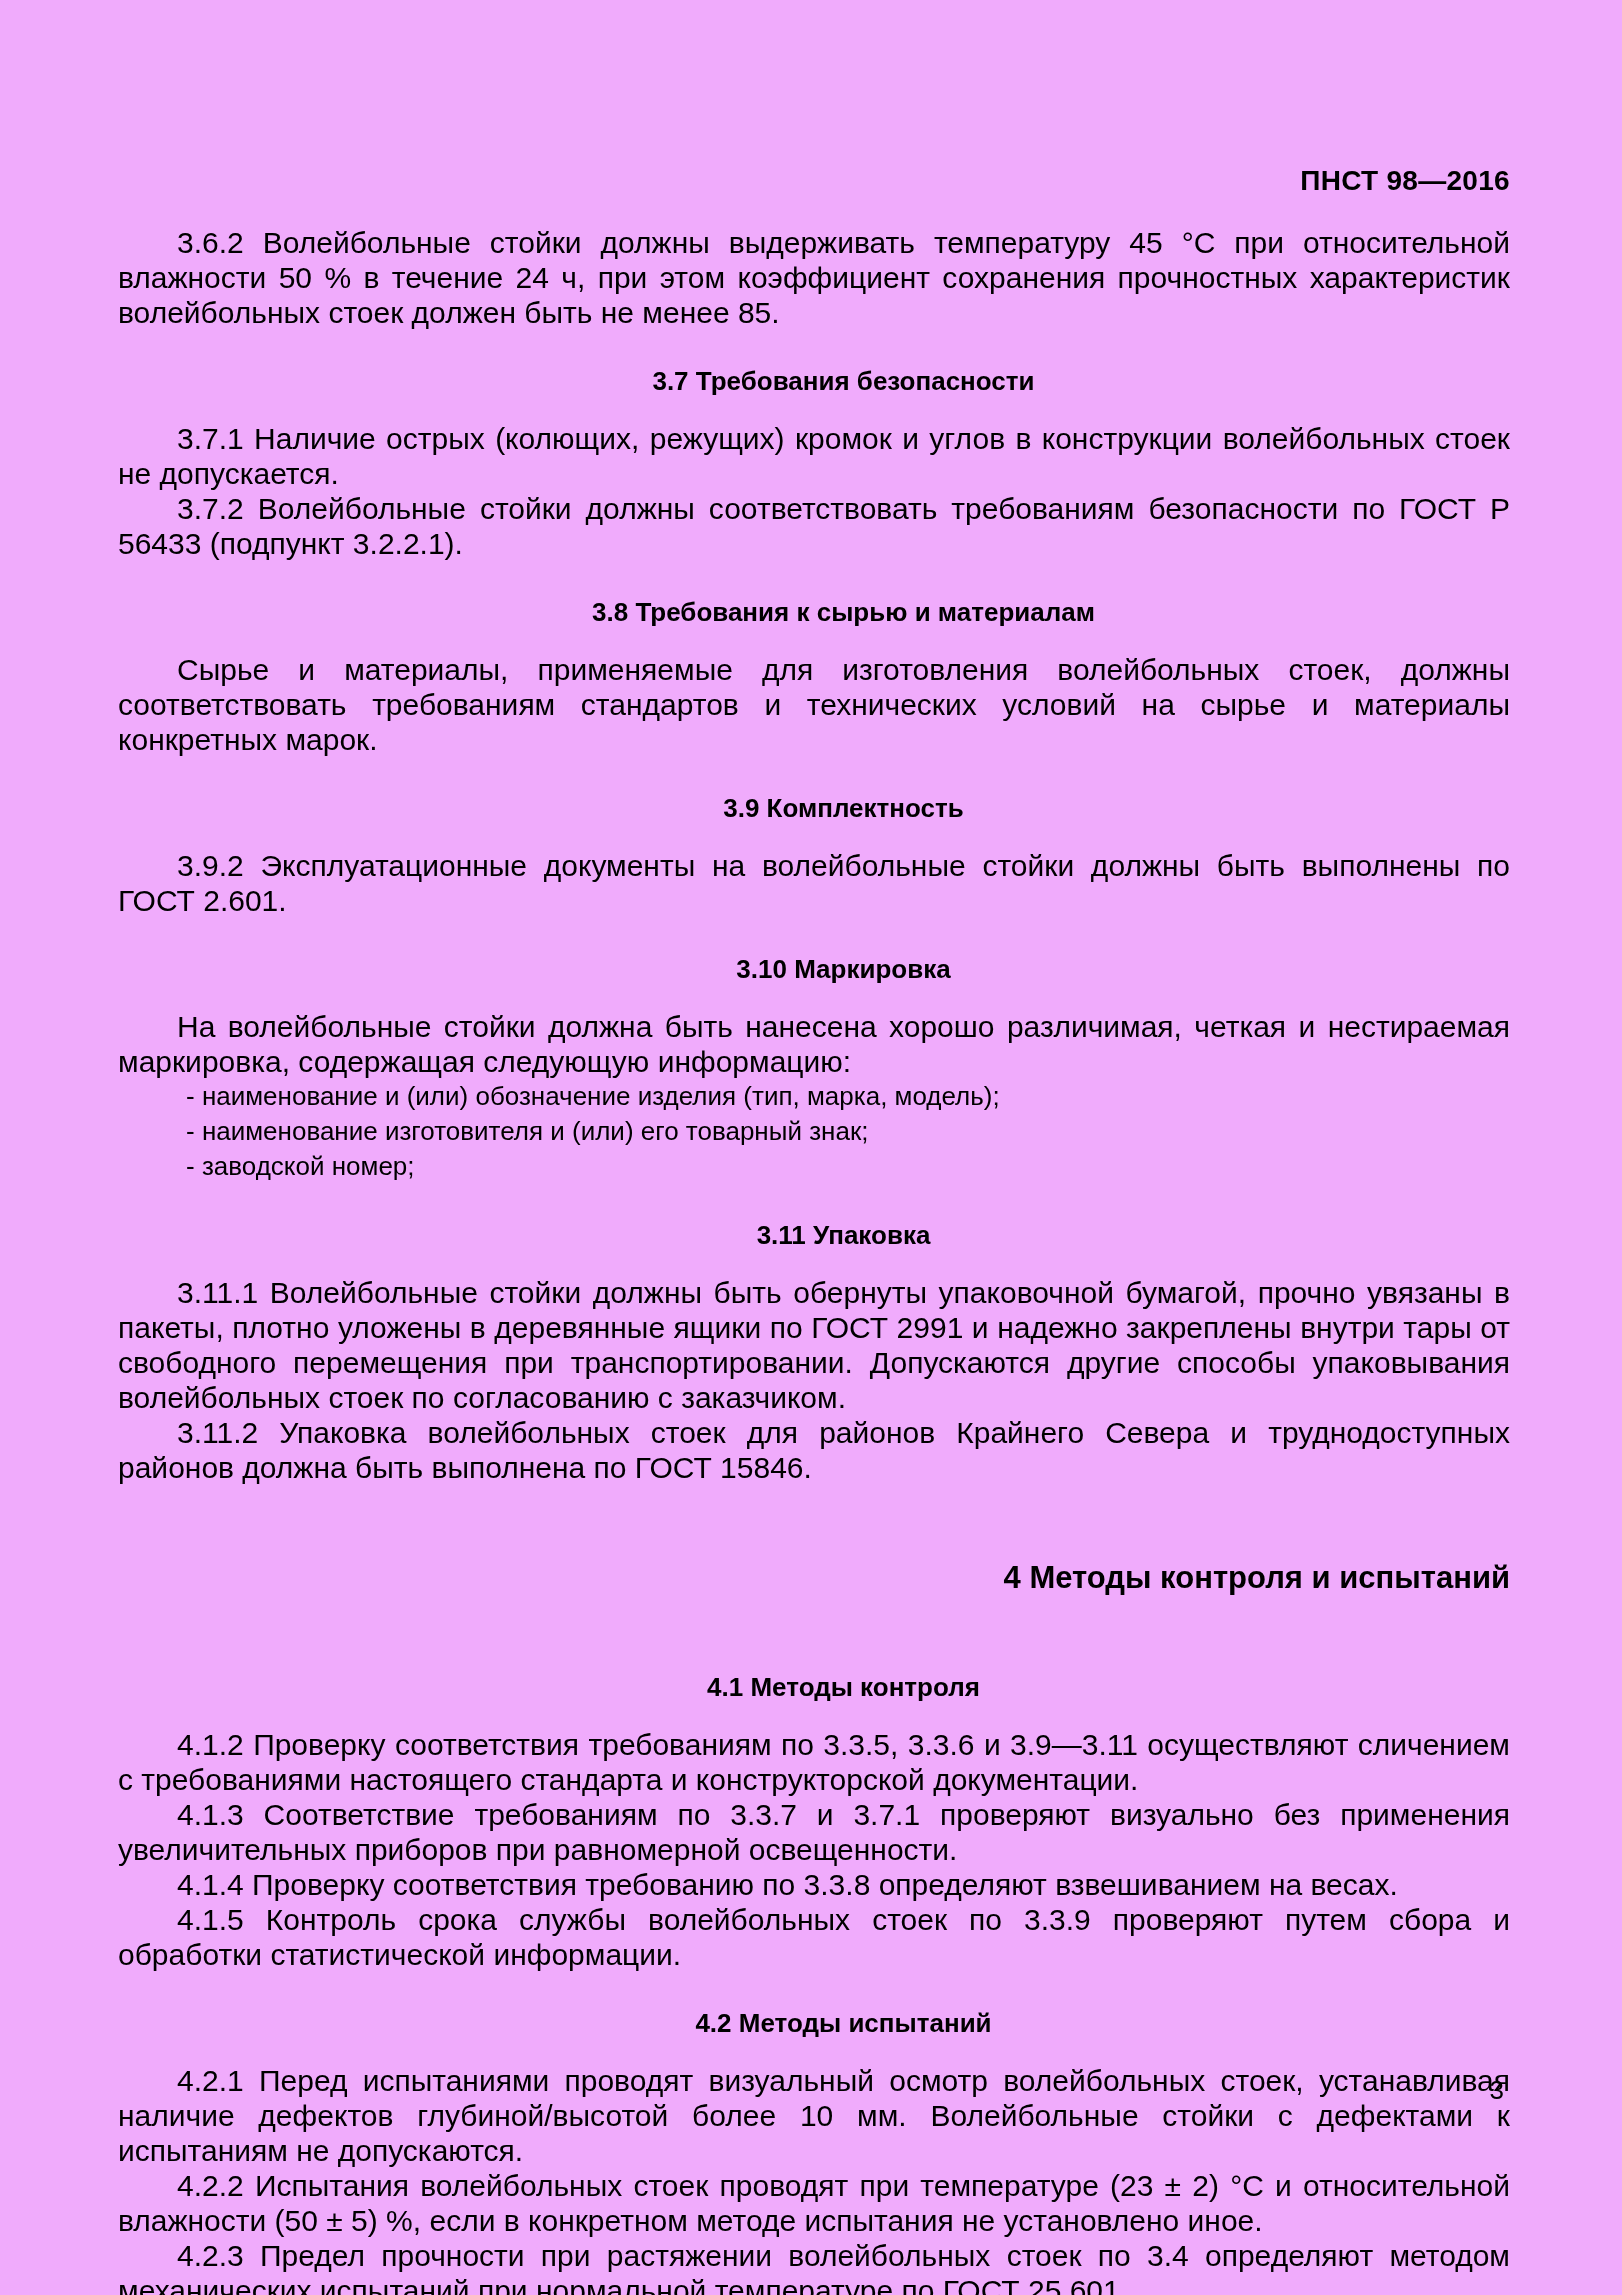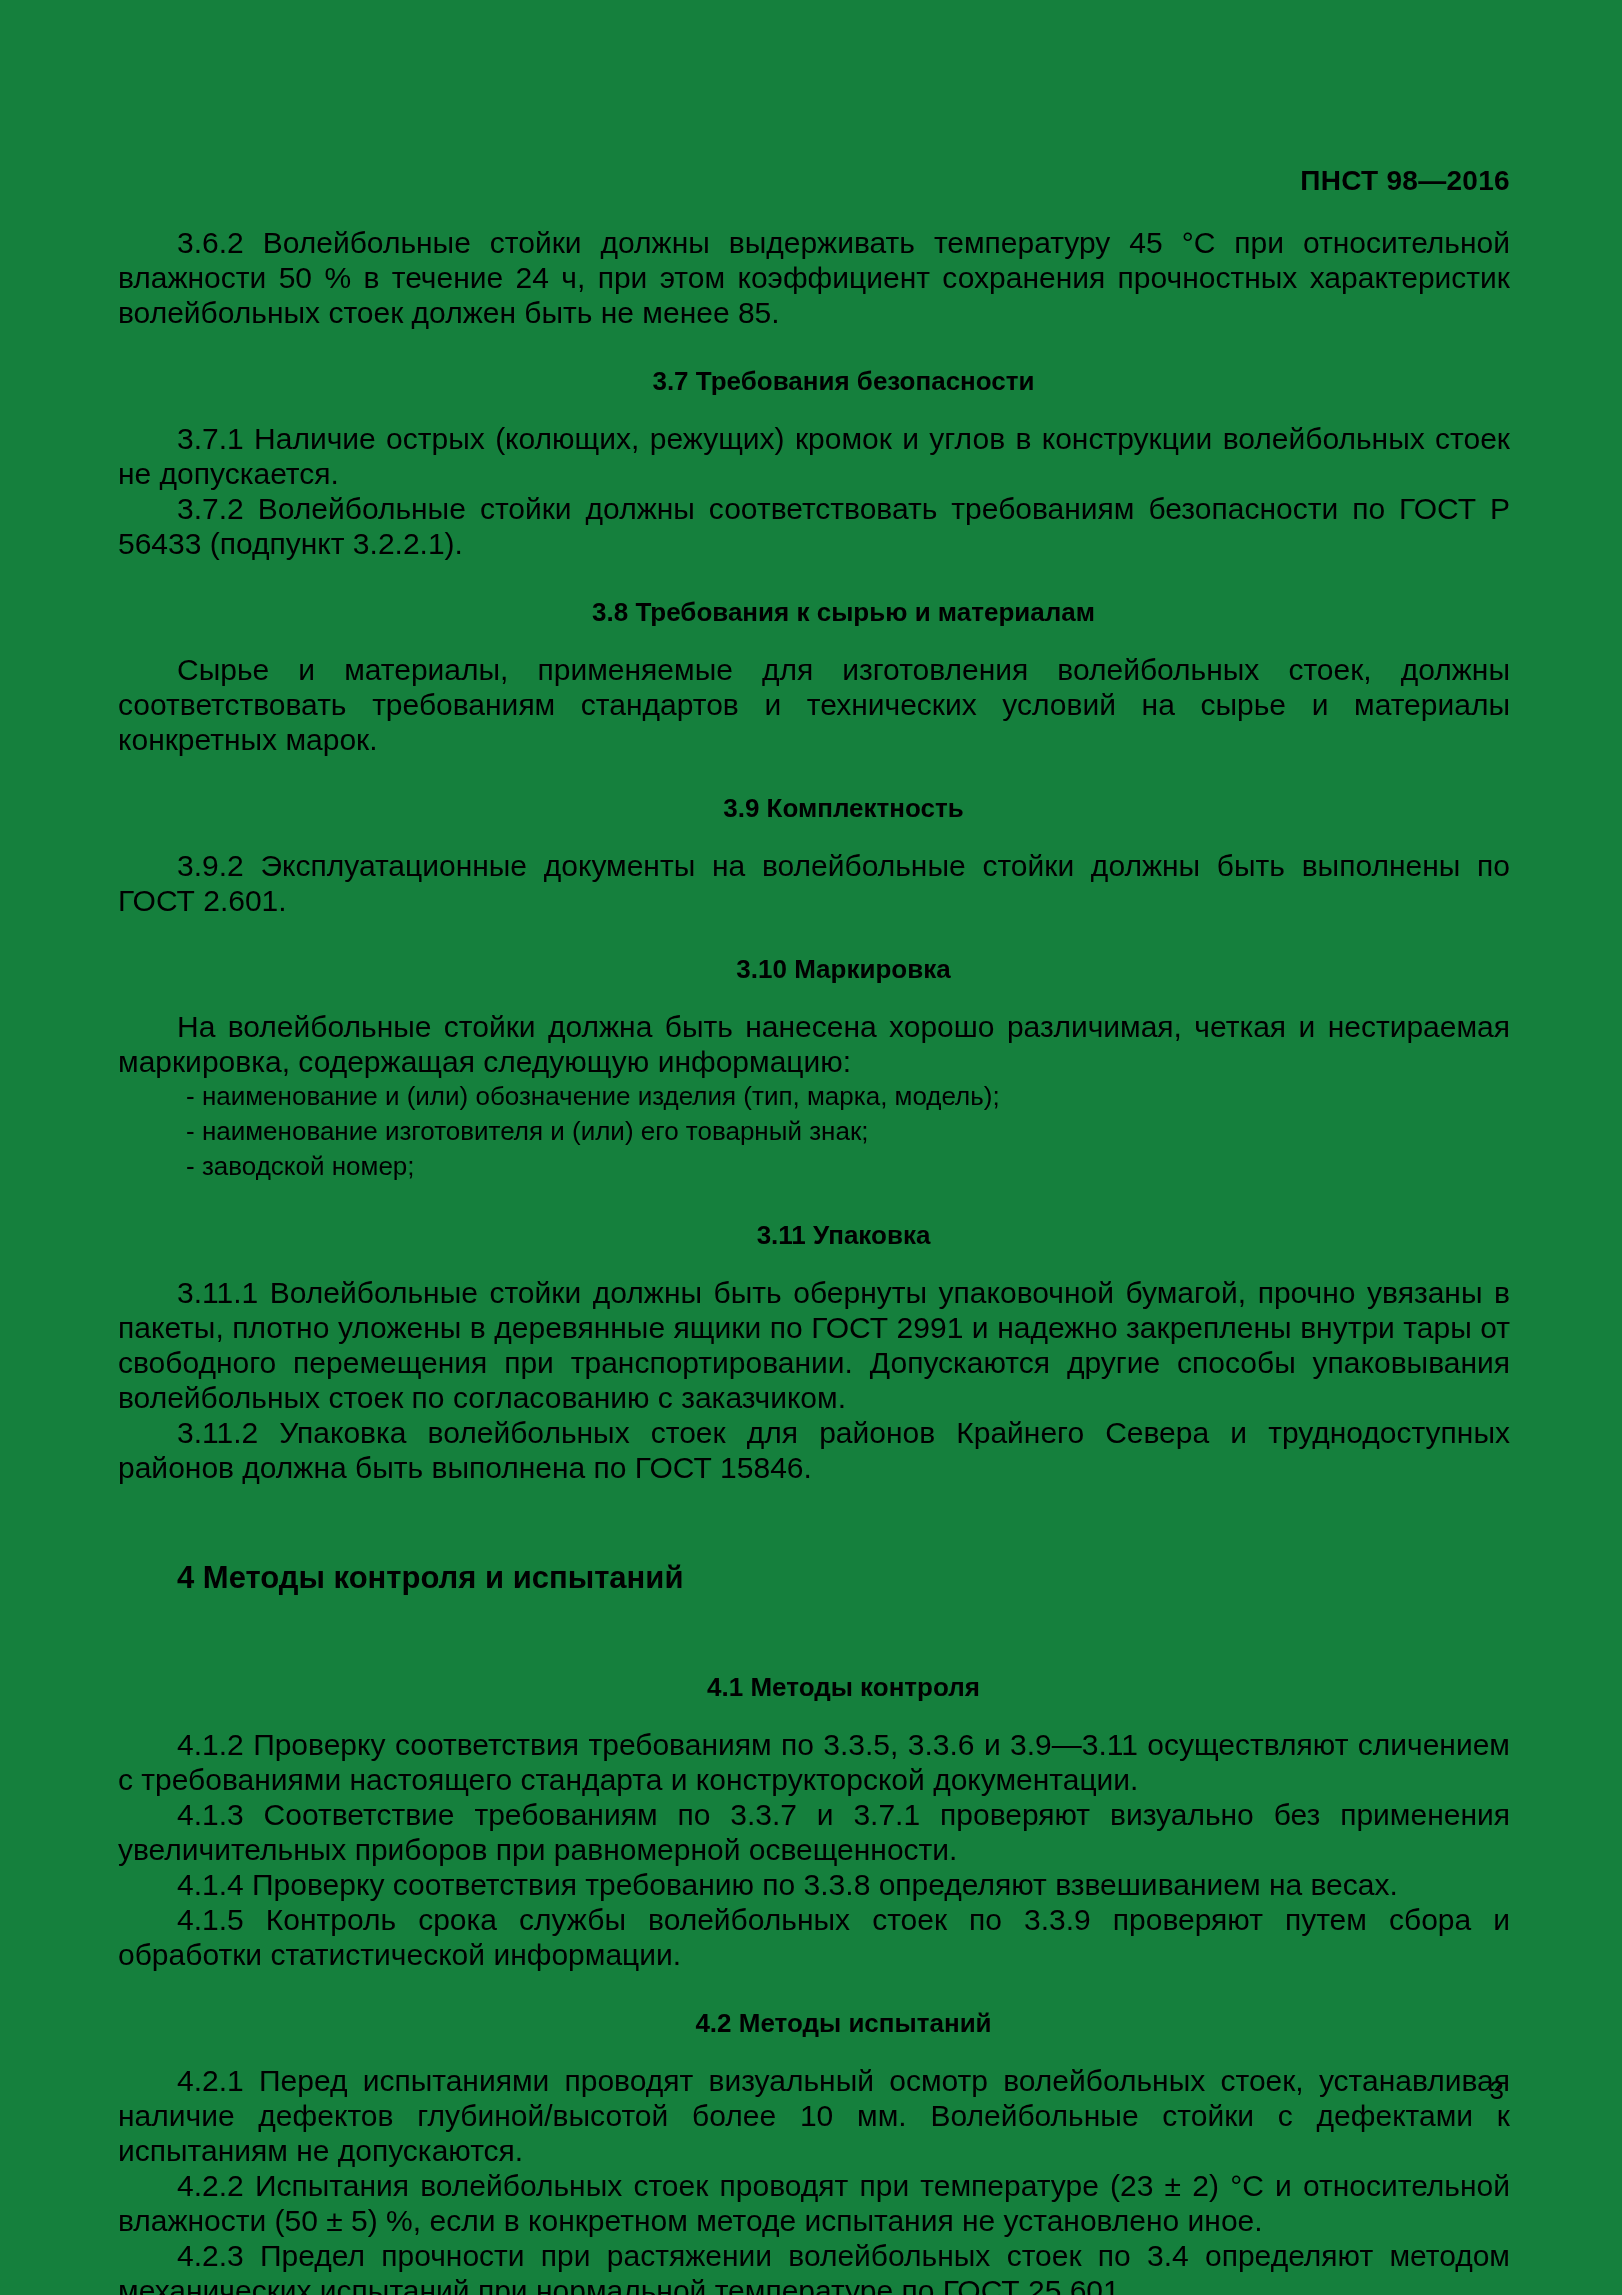--- a/index.html
+++ b/index.html
@@ -10,21 +10,21 @@
     position: relative;
     font-family: "Liberation Sans", sans-serif;
     color: #000000;
   }
   .page {
     position: absolute;
     top: 0; left: 0;
     width: 1623px;
     height: 2295px;
     padding: 165px 113px 0 118px;
-    background: #15803d;
+    background: #f0abfc;
   }
   .doc-header {
     text-align: right;
     font-size: 28px;
     font-weight: bold;
     margin-bottom: 27.5px;
     letter-spacing: 0.3px;
   }
   .para {
     font-size: 30px;
@@ -40,20 +40,21 @@
     padding-left: 59px;
     margin: 34px 0 22px 0;
     text-align: center;
   }
   .section-heading {
     font-size: 31px;
     line-height: 39px;
     font-weight: bold;
     padding-left: 59px;
     margin: 73px 0 73px 0;
+    text-align: right;
   }
   .marking-list { margin: 0; }
   .list-item {
     font-size: 26px;
     line-height: 35px;
     padding-left: 68px;
     text-align: left;
   }
   .page-number {
     position: absolute;

